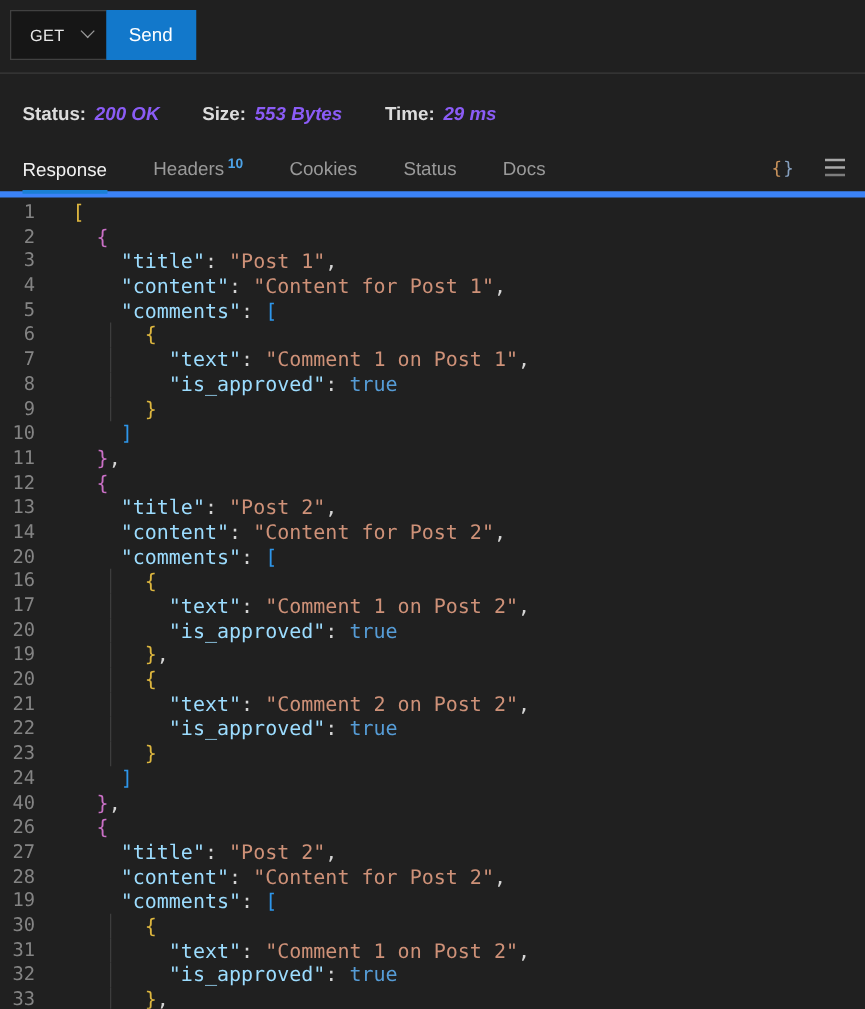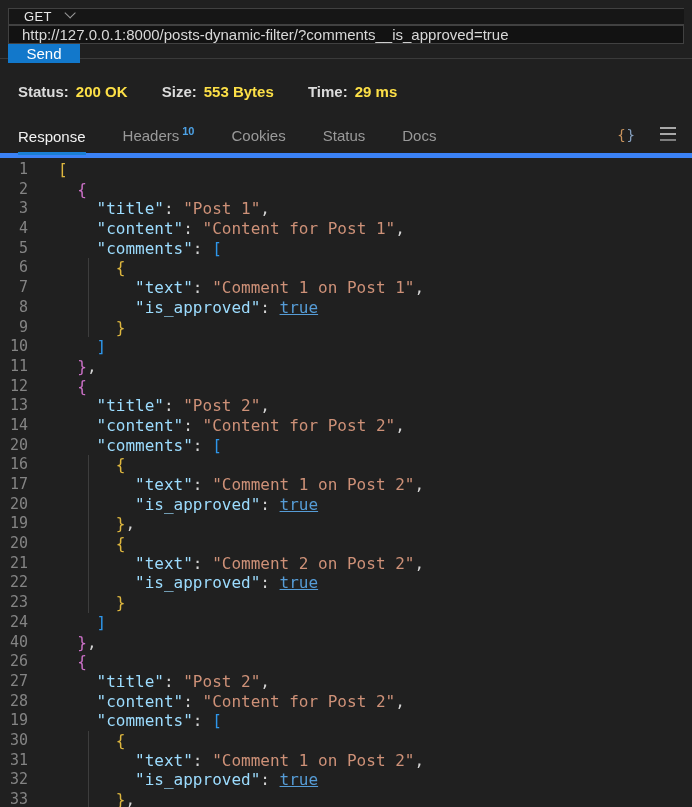--- a/index.html
+++ b/index.html
@@ -6,21 +6,21 @@
   html,body { margin:0; padding:0; }
   body {
     width:692px; height:807px;
     background:#202020;
     font-family:"Liberation Sans", sans-serif;
     overflow:hidden;
     position:relative;
   }
 
   
-  .request-bar { display:flex; align-items:stretch; padding:8px 8px 0 8px; height:59px; border-bottom:1px solid #3a3a3a;flex-direction:column; }
+  .request-bar { display:flex; align-items:stretch; padding:8px 8px 0 8px; height:59px; border-bottom:1px solid #3a3a3a; }
   .method-select {
     display:flex; align-items:center; gap:12px;
     background:#161616; border:1px solid #414141; border-right:none;
     padding:0 13px 0 15px; height:40px;
     color:#e8e8e8; font-size:13px; letter-spacing:.3px; cursor:pointer;
   }
   .chevron-down {
     width:8px; height:8px; border-right:1.6px solid #9a9a9a; border-bottom:1.6px solid #9a9a9a;
     transform:rotate(45deg) translateY(-3px); margin-top:-3px;
   }
@@ -30,21 +30,21 @@
     font-family:"Liberation Sans", sans-serif;
   }
   .send-button {
     width:72px; height:40px; background:#1278cb; border:none; color:#ffffff;
     font-size:15px; cursor:pointer; font-family:"Liberation Sans", sans-serif;
   }
 
   
   .status-row { padding:24px 18px 0 18px; font-size:15px; font-weight:bold; color:#dcdcdc; }
   .status-item { margin-right:30px; display:inline-block; }
-  .status-value { color:#fde047; margin-left:7px; font-weight:bold; }
+  .status-value { color:#8b5cf6; margin-left:7px; font-weight:bold;font-style:italic; }
 
   
   .tabs-row { display:flex; align-items:flex-end; margin-top:25px; border-bottom:5px solid #3b82f6; padding:0 10px 0 18px; }
   .tab { color:#9a9a9a; font-size:15px; padding-bottom:9px; margin-right:37px; cursor:pointer; white-space:nowrap; }
   .tab.active { color:#f2f2f2; border-bottom:3px solid #1a7fd4; margin-bottom:-2px; padding-bottom:7px; }
   .tab-badge { color:#4da2e6; font-size:11px; vertical-align:super; margin-left:3px; font-weight:bold; }
   .tabs-spacer { flex:1; }
   .braces-icon { font-family:"DejaVu Sans Mono",monospace; font-size:14px; padding-bottom:10px; margin-right:24px; cursor:pointer; letter-spacing:1px; }
   .braces-icon .open { color:#c9935c; }
   .braces-icon .close { color:#86a0bf; }
@@ -55,34 +55,33 @@
   
   .code-area { padding-top:2px; font-family:"DejaVu Sans Mono", monospace; font-size:16px; }
   .line { display:flex; height:19.7px; line-height:19.7px; position:relative; }
   .ln { width:28px; flex:none; text-align:right; color:#848484; font-size:15px; user-select:none; }
   .code { white-space:pre; padding-left:30px; }
   .guide { position:absolute; left:88px; top:0; bottom:0; width:1px; background:#3d3d3d; }
 
   .tk-p  { color:#d4d4d4; }
   .tk-k  { color:#9cdcfe; }
   .tk-s  { color:#ce9178; }
-  .tk-b  { color:#569cd6;text-decoration:underline; }
+  .tk-b  { color:#569cd6; }
   .tk-g1 { color:#ddb63f; }
   .tk-g2 { color:#ca70c6; }
   .tk-g3 { color:#2e96ea; }
 </style>
 </head>
 <body>
 
 <div class="request-bar">
   <div class="method-select">
     <span>GET</span>
     <span class="chevron-down"></span>
   </div>
-  <input class="url-input" type="text" value="http://127.0.0.1:8000/posts-dynamic-filter/?comments__is_approved=true" style="">
   <button class="send-button">Send</button>
 </div>
 
 <div class="status-row">
   <span class="status-item">
     <span>Status:</span><span class="status-value">200 OK</span>
   </span>
   <span class="status-item">
     <span>Size:</span><span class="status-value">553 Bytes</span>
   </span>

